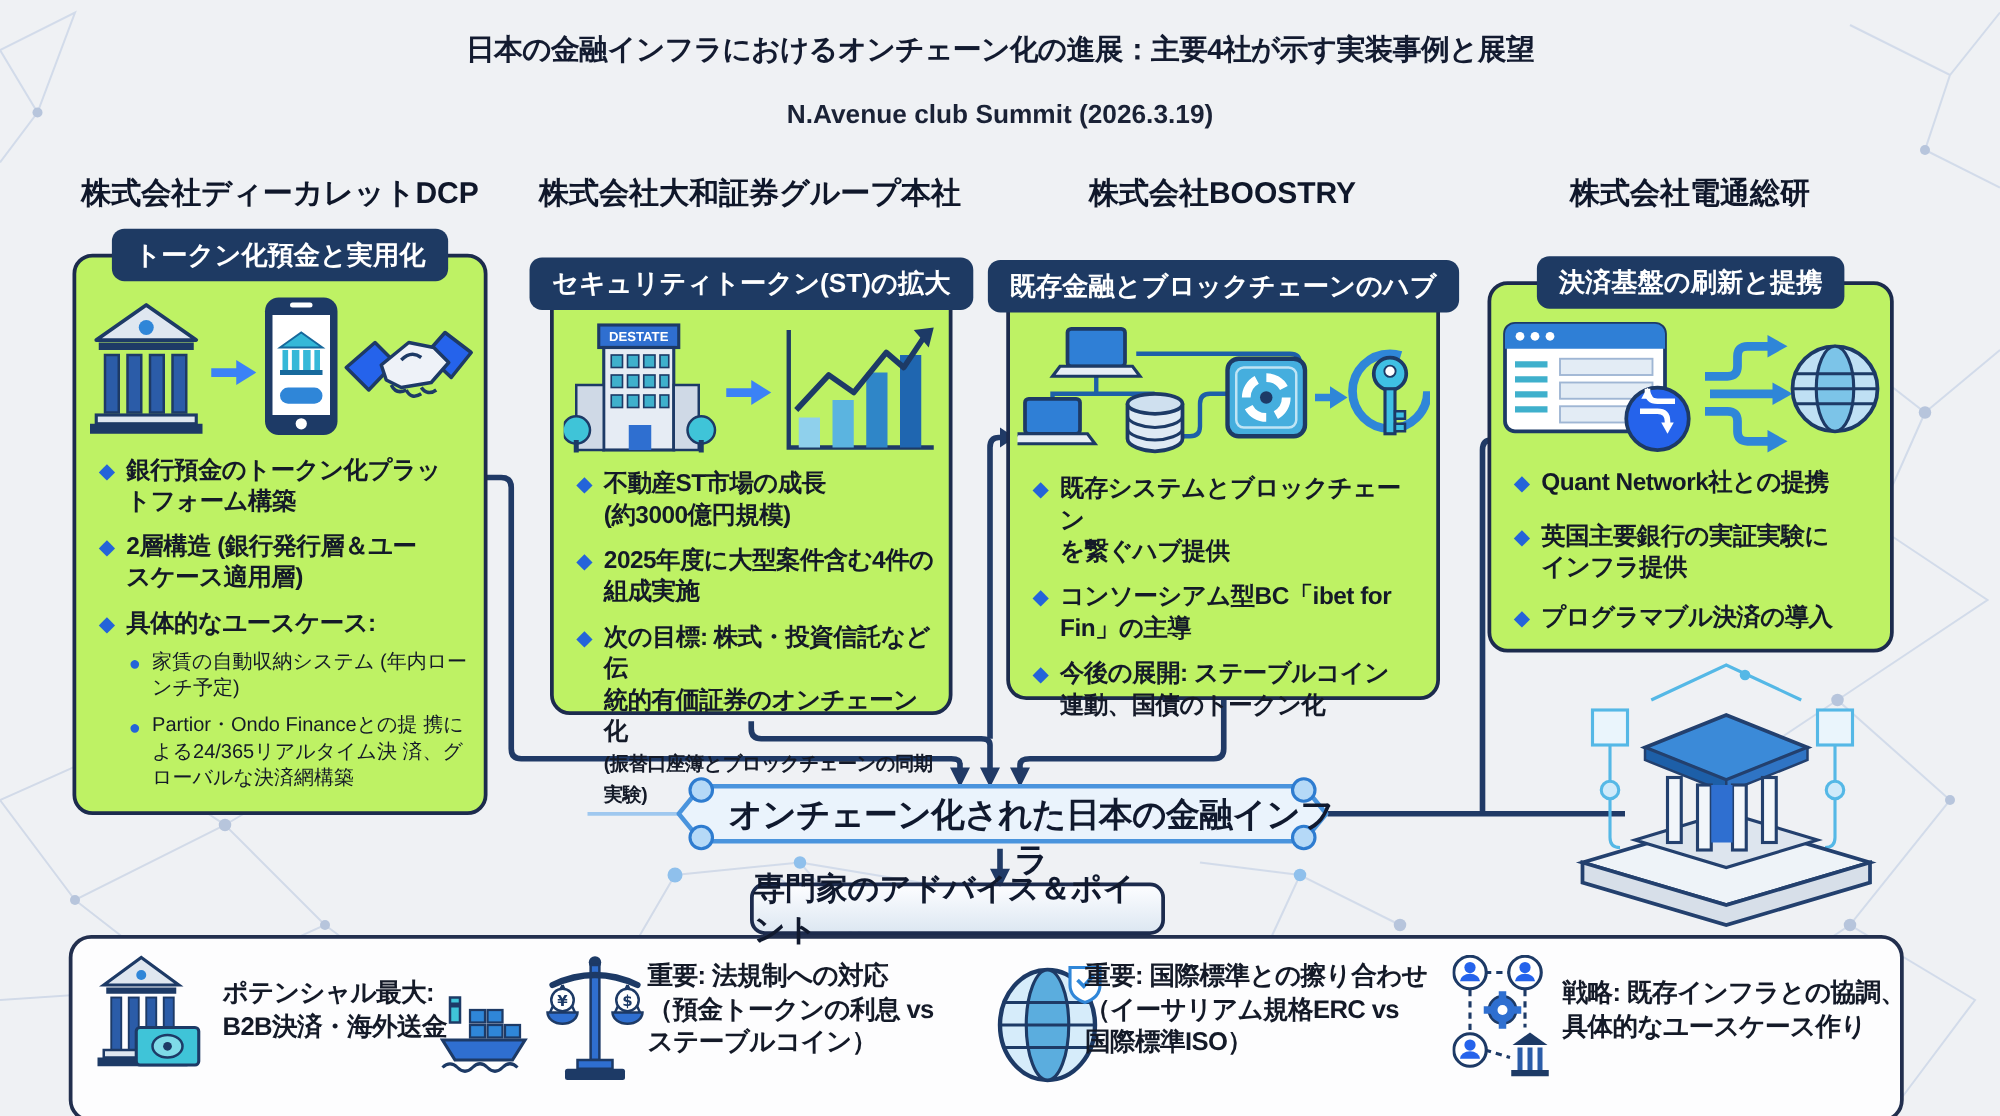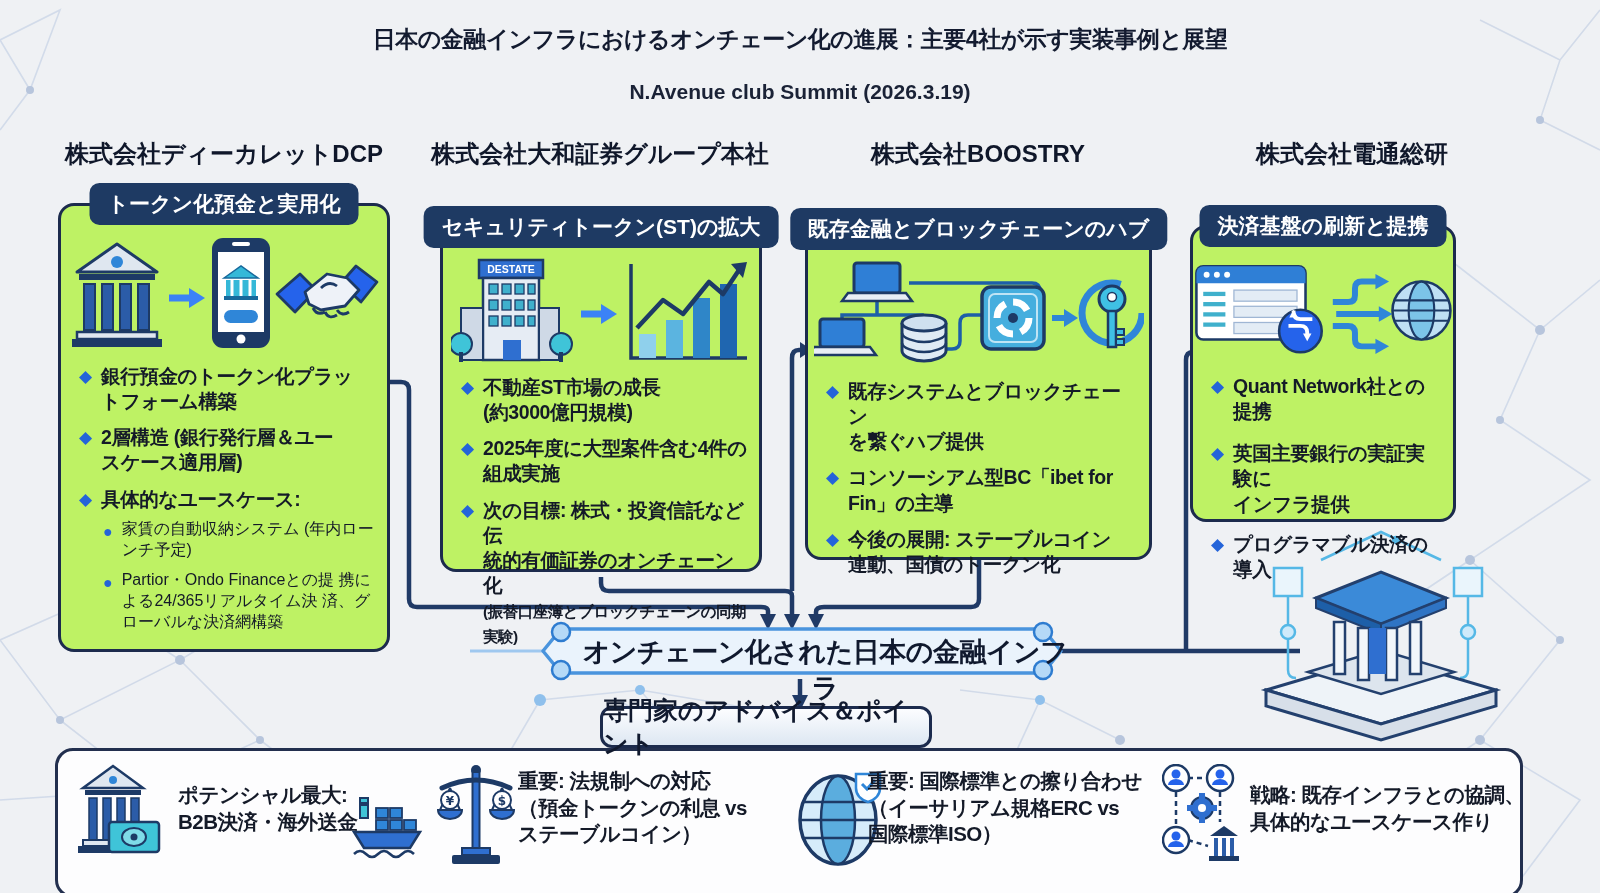--- a/index.html
+++ b/index.html
@@ -311,21 +311,21 @@
       </div>
     <div class="b">
         <span class="dm">◆</span>
         <span class="tx">今後の展開: ステーブルコイン
 連動、国債のトークン化</span>
       </div>
   </div>
 </div>
 
 <div class="company" style="left:1352px;">株式会社電通総研</div>
-<div class="card" style="left:1190px;top:225px;width:266px;height:297px;">
+<div class="card" style="left:1190px;top:225px;width:325px;height:297px;">
   <div class="badge">決済基盤の刷新と提携</div>
   <div class="iconrow" style="top:24px;height:112px;">
     <svg width="305" height="110" viewBox="0 0 305 110">
       <g>
         <rect x="4" y="6" width="128" height="86" rx="8" fill="#ffffff" stroke="#1d3a66" stroke-width="3"></rect>
         <path d="M4,14 a8,8 0 0 1 8,-8 h112 a8,8 0 0 1 8,8 v12 H4 Z" fill="#2f7fd6"></path>
         <circle cx="16" cy="16" r="3.5" fill="#ffffff"></circle>
           <circle cx="28" cy="16" r="3.5" fill="#ffffff"></circle>
           <circle cx="40" cy="16" r="3.5" fill="#ffffff"></circle>
         <g fill="#3fb0cc">

